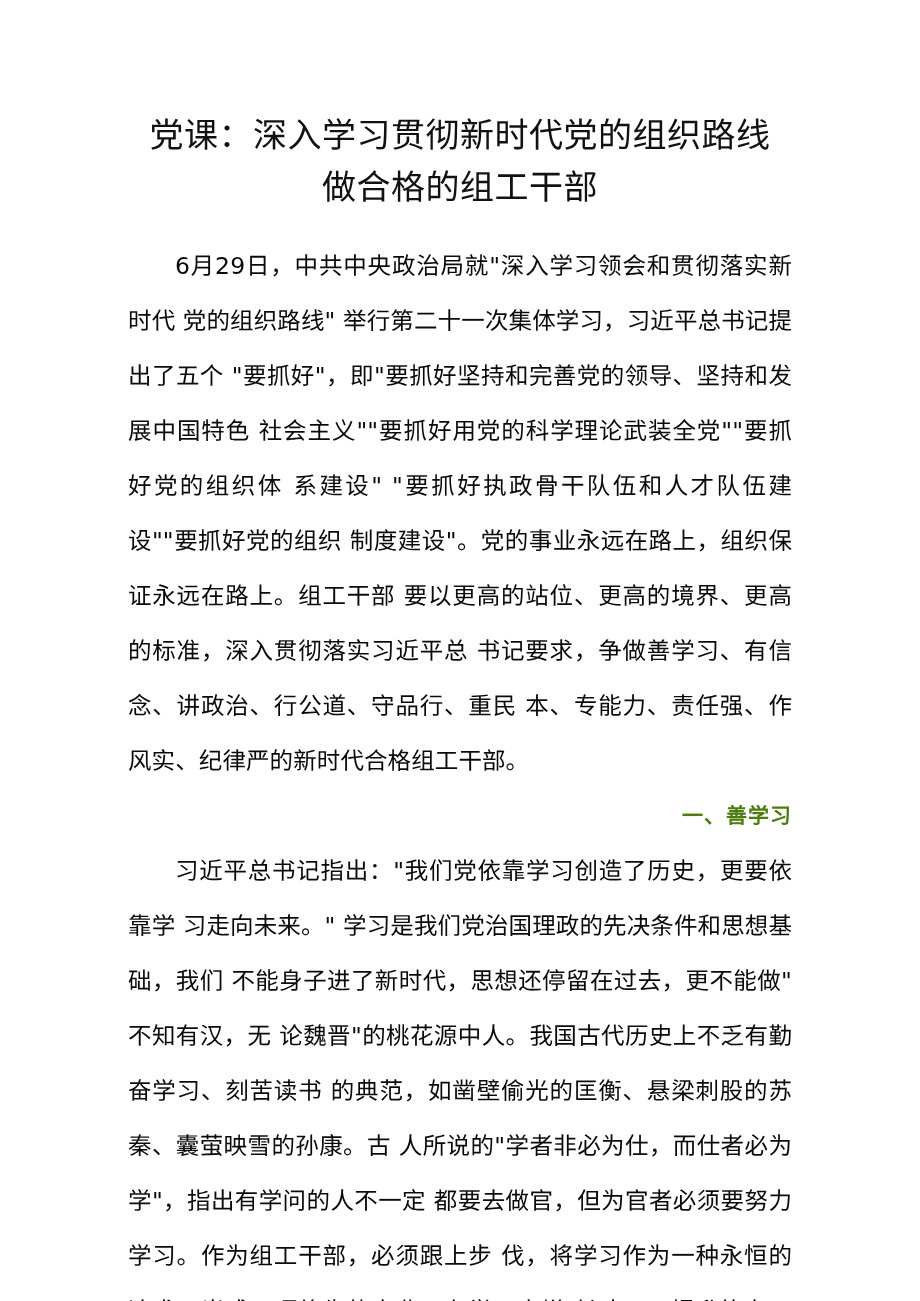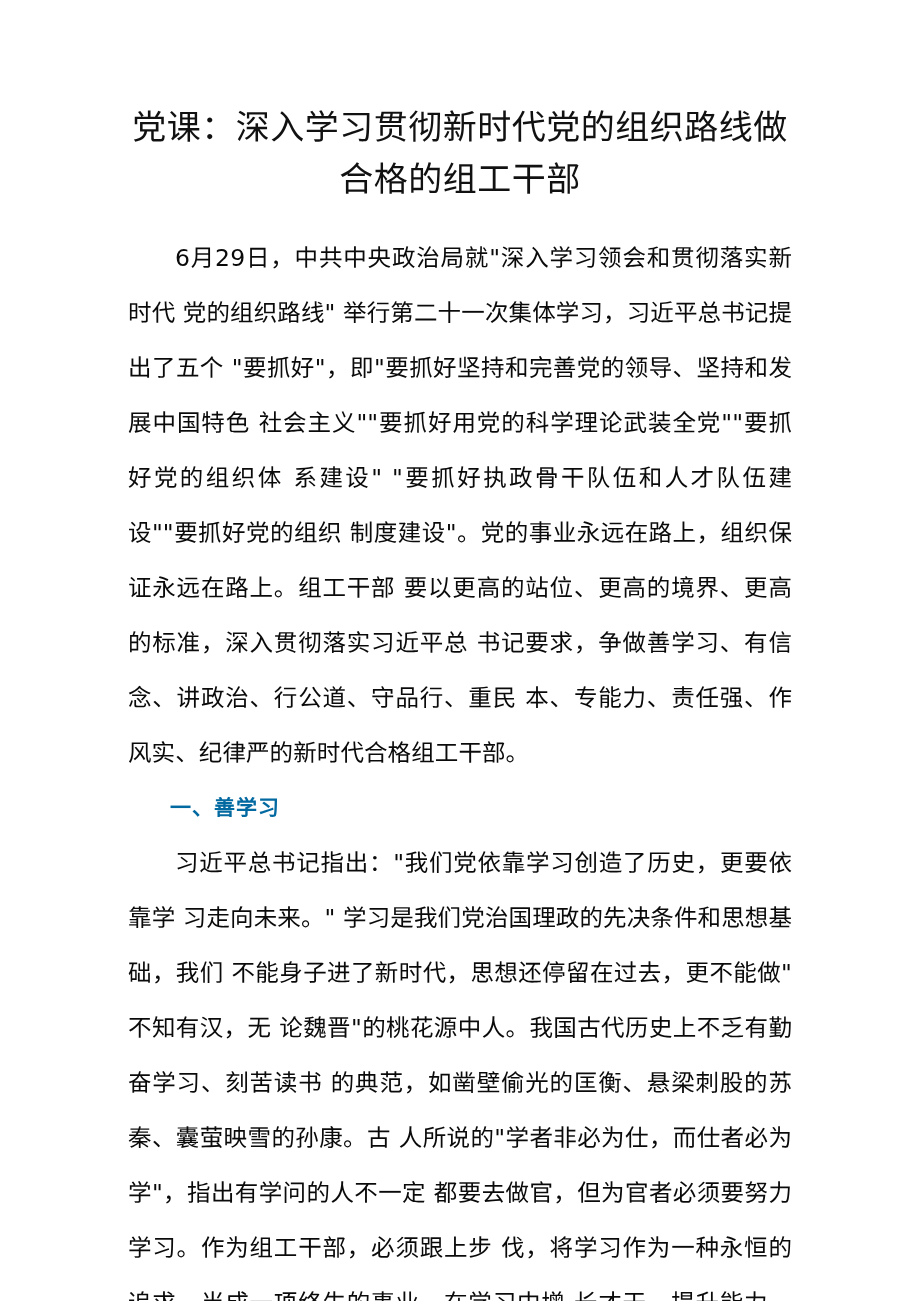--- a/index.html
+++ b/index.html
@@ -24,21 +24,21 @@
     top: 0;
     width: 664px;
   }
   .doc-title {
     font-family: "DejaVu Serif", "Liberation Serif", serif;
     font-size: 34px;
     line-height: 52px;
     font-weight: 400;
     text-align: center;
     letter-spacing: 0.5px;
-    margin: 4px;
+    margin: 12px;
     padding-top: 97px;
     color: #111111;
   }
   .para {
     font-size: 23.5px;
     line-height: 55px;
     text-align: justify;
     text-justify: inter-ideograph;
     margin: 0;
     letter-spacing: 0.1px;
@@ -50,21 +50,22 @@
   .indent {
     text-indent: 2em;
   }
   .section-heading {
     font-size: 21px;
     line-height: 55px;
     font-weight: bold;
     margin: 0;
     text-indent: 2em;
     letter-spacing: 1px;
-    color: #0369a1;
+    color: #4d7c0f;
+    text-align: right;
   }
 </style>
 </head>
 <body>
 
 <div class="page">
   <div class="doc-body">
 
     <h1 class="doc-title">党课：深入学习贯彻新时代党的组织路线做合格的组工干部</h1>
 

